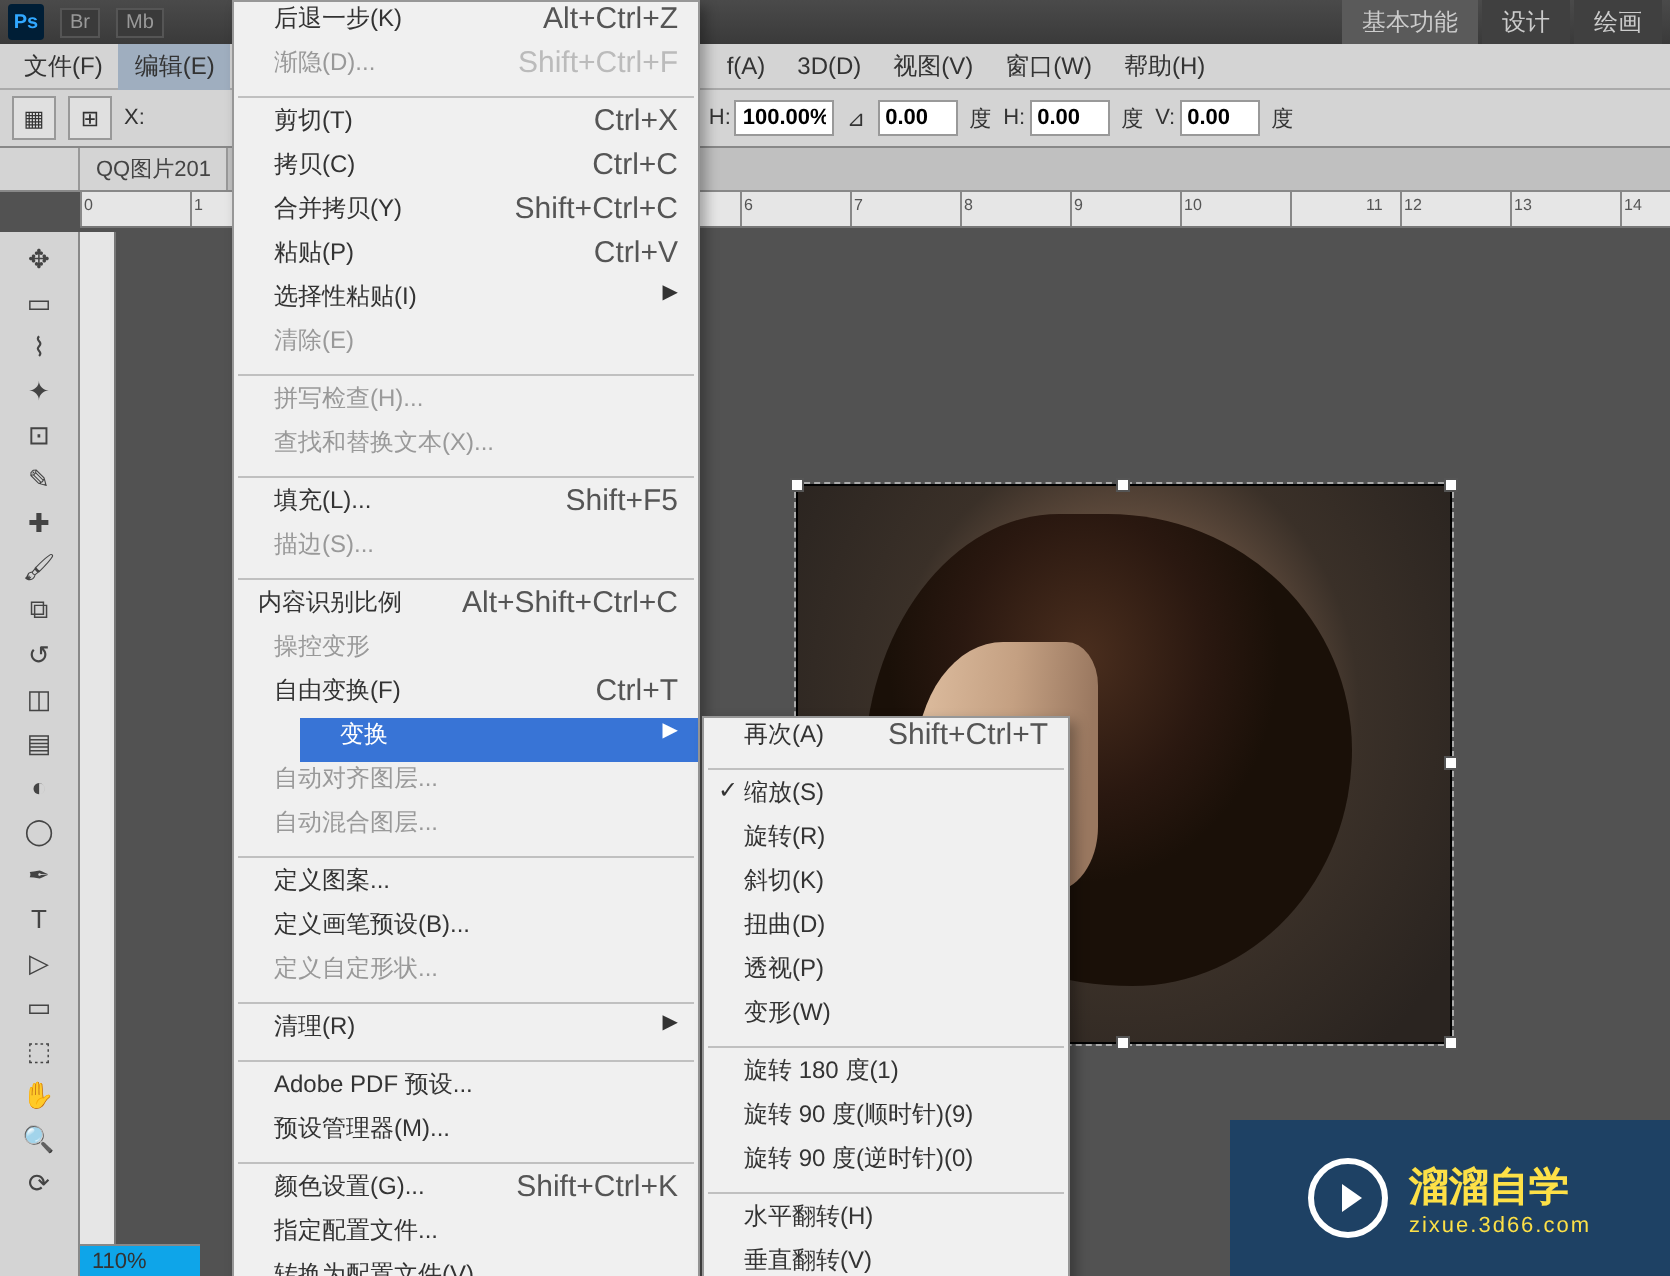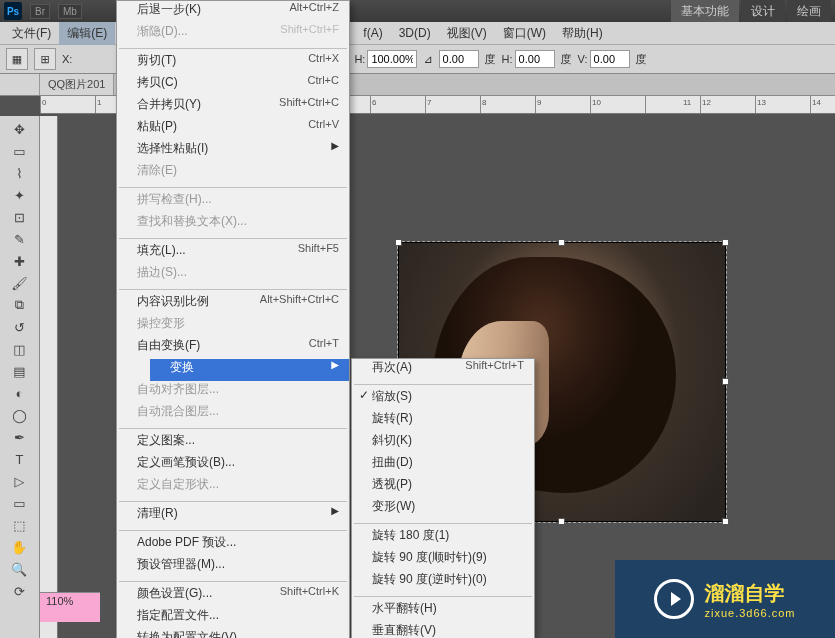--- a/index.html
+++ b/index.html
@@ -12,21 +12,21 @@
 .top-tab { color: #ccc; font-size: 12px; padding: 3px 10px; background: #404040; display:flex; align-items:center; }
 .top-tab.active { background: #5a5a5a; }
 
 .menu-bar { height: 22px; background: #d4d4d4; display: flex; align-items: center; font-size: 12px; color: #333; padding-left: 4px; }
 .menu-item { padding: 3px 8px; cursor: default; }
 .menu-item.active { background: #9faebf; }
 
 .options-bar { height: 30px; background: #d4d4d4; border-top: 1px solid #aaa; border-bottom: 1px solid #888; display: flex; align-items: center; font-size: 11px; color: #333; padding: 0 6px; gap: 6px; }
 .opt-icon { width: 22px; height: 22px; border: 1px solid #999; background: #e0e0e0; display: inline-flex; align-items: center; justify-content: center; }
 .opt-field { display:inline-flex; align-items:center; gap:2px; }
-.opt-input { width: 50px; height: 18px; background: #fff; border: 1px solid #999; font-size: 11px; padding: 0 3px; }
+.opt-input { width: 50px; height: 18px; background: #fff; border: 1px solid #999; font-size: 11px; padding: 0 3px; font-weight: bold; }
 
 .doc-tabs { height: 22px; background: #c0c0c0; border-bottom: 1px solid #888; display: flex; align-items: stretch; font-size: 11px; }
 .doc-tab { padding: 3px 8px; border-right: 1px solid #999; background: #d4d4d4; display:flex; align-items:center; gap:4px; color:#444; }
 .doc-tab.active { background: #b0b0b0; }
 .close-x { color: #777; font-size: 12px; }
 
 .ruler-h { height: 18px; background: #e6e6e6; border-bottom: 1px solid #777; position: relative; margin-left: 40px; font-size: 8px; color: #555; overflow:hidden;}
 .ruler-tick { position:absolute; top:0; width:1px; height:18px; background:#888; }
 .ruler-label { position:absolute; top:2px; font-size:8px; }
 
@@ -46,27 +46,27 @@
 .wm-logo::after { content:''; width:0; height:0; border-left:10px solid #fff; border-top:7px solid transparent; border-bottom:7px solid transparent; margin-left:3px; }
 .wm-text { color:#fde047; }
 .wm-text .big { font-size: 20px; font-weight: bold; }
 .wm-text .small { font-size: 11px; letter-spacing:1px; }
 
 .dropdown { position: absolute; background: #f0f0f0; border: 1px solid #979797; box-shadow: 3px 3px 6px rgba(0,0,0,0.3); font-size: 12px; color: #333; z-index: 100; }
 .dd-item { height: 22px; display: flex; align-items: flex-start; padding: 0 10px; white-space: nowrap; }
 .dd-item.disabled { color: #999; }
 .dd-item.hover { background: #3874d6; color: #fff; margin-left: 33px; }
 .dd-label { flex: 1; padding-right: 30px; }
-.dd-shortcut { color: #555; font-size: 11px; }
+.dd-shortcut { color: #555; font-size: 15px; }
 .dd-item.disabled .dd-shortcut { color: #bbb; }
 .dd-sep { height: 1px; background: #c0c0c0; margin: 3px 2px; }
 .dd-arrow { margin-left: 8px; font-size:10px; }
 .dd-check { width: 16px; margin-left: -6px; text-align:center; }
 
-.zoom-status { position:absolute; left:40px; bottom:16px; height:30px; background:#f9a8d4; color:#333; font-size:11px; padding:2px 6px; border-top:1px solid #888; width:60px; }
+.zoom-status { position:absolute; left:40px; bottom:0; height:16px; background:#0ea5e9; color:#333; font-size:11px; padding:2px 6px; border-top:1px solid #888; width:60px; }
 </style>
 </head>
 <body>
 
 <div class="top-bar">
   <div class="ps-logo">Ps</div>
   <div class="top-btn">Br</div>
   <div class="top-btn">Mb</div>
   <div class="top-right">
     <div class="top-tab active">基本功能</div>

